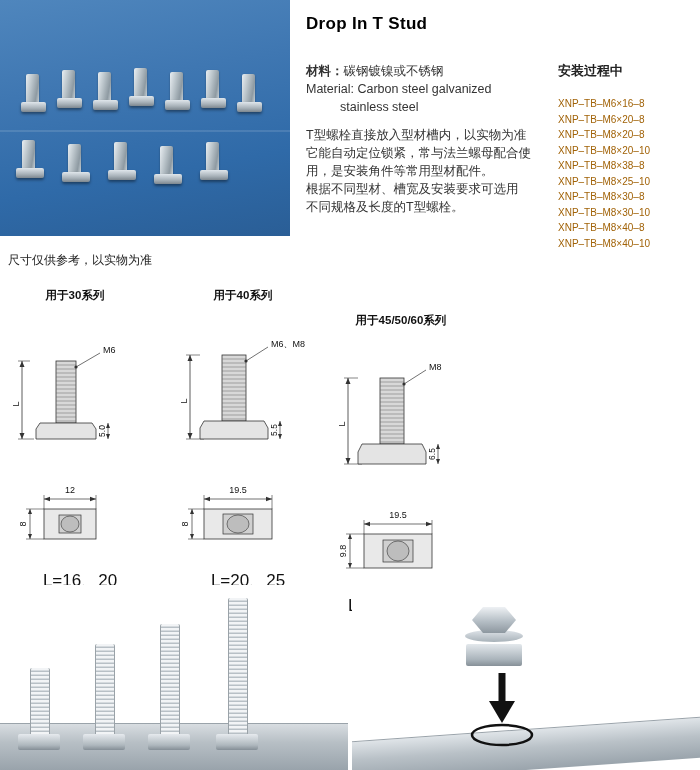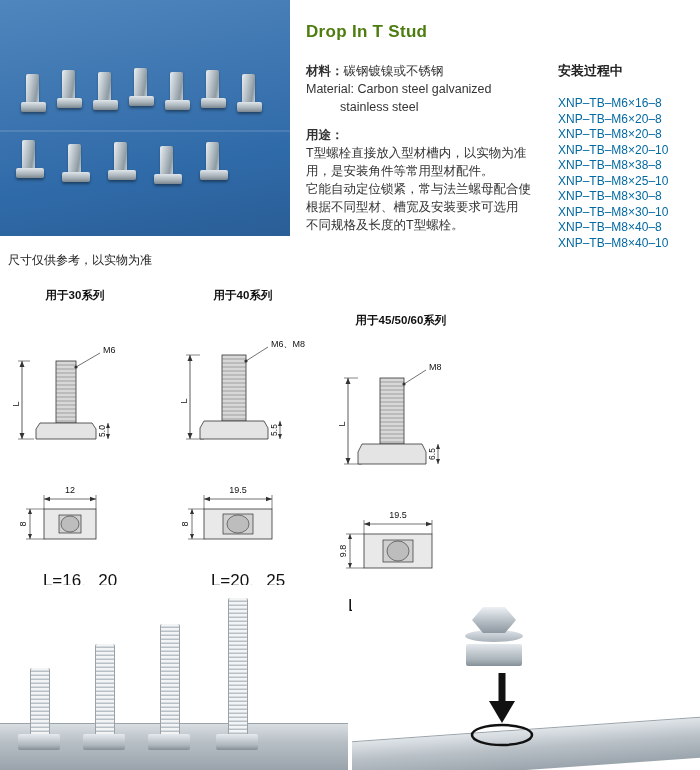--- a/index.html
+++ b/index.html
@@ -34,32 +34,32 @@
     position:absolute;left:-5px;top:28px;width:25px;height:10px;
     background:linear-gradient(180deg,#dfe6eb 0%,#a9b3ba 60%,#7d878f 100%);
     border-radius:2px;
     box-shadow:0 2px 3px rgba(0,0,0,.4);
   }
   .bolt.t .foot{left:-6px;width:28px;}
 
   
   .titleblock{position:absolute;left:306px;top:8px;width:230px;}
   .cn-title{font-size:15px;font-weight:bold;color:#222;letter-spacing:1px;}
-  .en-title{font-size:17px;font-weight:bold;color:#4d7c0f;margin-top:14px;letter-spacing:.3px;}
+  .en-title{font-size:17px;font-weight:bold;color:#000000;margin-top:6px;letter-spacing:.3px;}
 
   .specblock{position:absolute;left:306px;top:62px;width:238px;font-size:12.5px;line-height:18px;color:#333;}
   .specblock .lbl{font-weight:bold;}
   .specblock .en{color:#333;}
   .usage{margin-top:10px;}
   .usage p{margin:0;}
 
   
   .pn{position:absolute;left:558px;top:62px;width:140px;}
   .pn-title{font-size:13px;font-weight:bold;color:#222;margin-bottom:16px;}
-  .pn-list div{font-size:12px;line-height:15.5px;color:#0369a1;white-space:nowrap;}
+  .pn-list div{font-size:10px;line-height:15.5px;color:#a16207;white-space:nowrap;}
 
   
   .note{position:absolute;left:8px;top:252px;font-size:12px;color:#222;}
 
   
   .draw{position:absolute;}
   .draw .cap{
     font-size:11.5px;font-weight:bold;color:#111;text-align:center;width:150px;
   }
 
@@ -172,24 +172,23 @@
   </div>
 
   <div class="specblock">
     <div>
       <span class="lbl">材料：</span><span>碳钢镀镍或不锈钢</span>
     </div>
     <div class="en">Material: Carbon steel galvanized</div>
     <div class="en" style="padding-left:34px;">stainless steel</div>
 
     <div class="usage">
-      <p class="lbl">用途：</p>
       <p>T型螺栓直接放入型材槽内，以实物为准</p>
+      <p>它能自动定位锁紧，常与法兰螺母配合使</p>
       <p>用，是安装角件等常用型材配件。</p>
-      <p>它能自动定位锁紧，常与法兰螺母配合使</p>
       <p>根据不同型材、槽宽及安装要求可选用</p>
       <p>不同规格及长度的T型螺栓。</p>
     </div>
   </div>
 
   <div class="pn">
     <div class="pn-title">安装过程中</div>
     <div class="pn-list">
       <div>XNP–TB–M6×16–8</div>
       <div>XNP–TB–M6×20–8</div>

